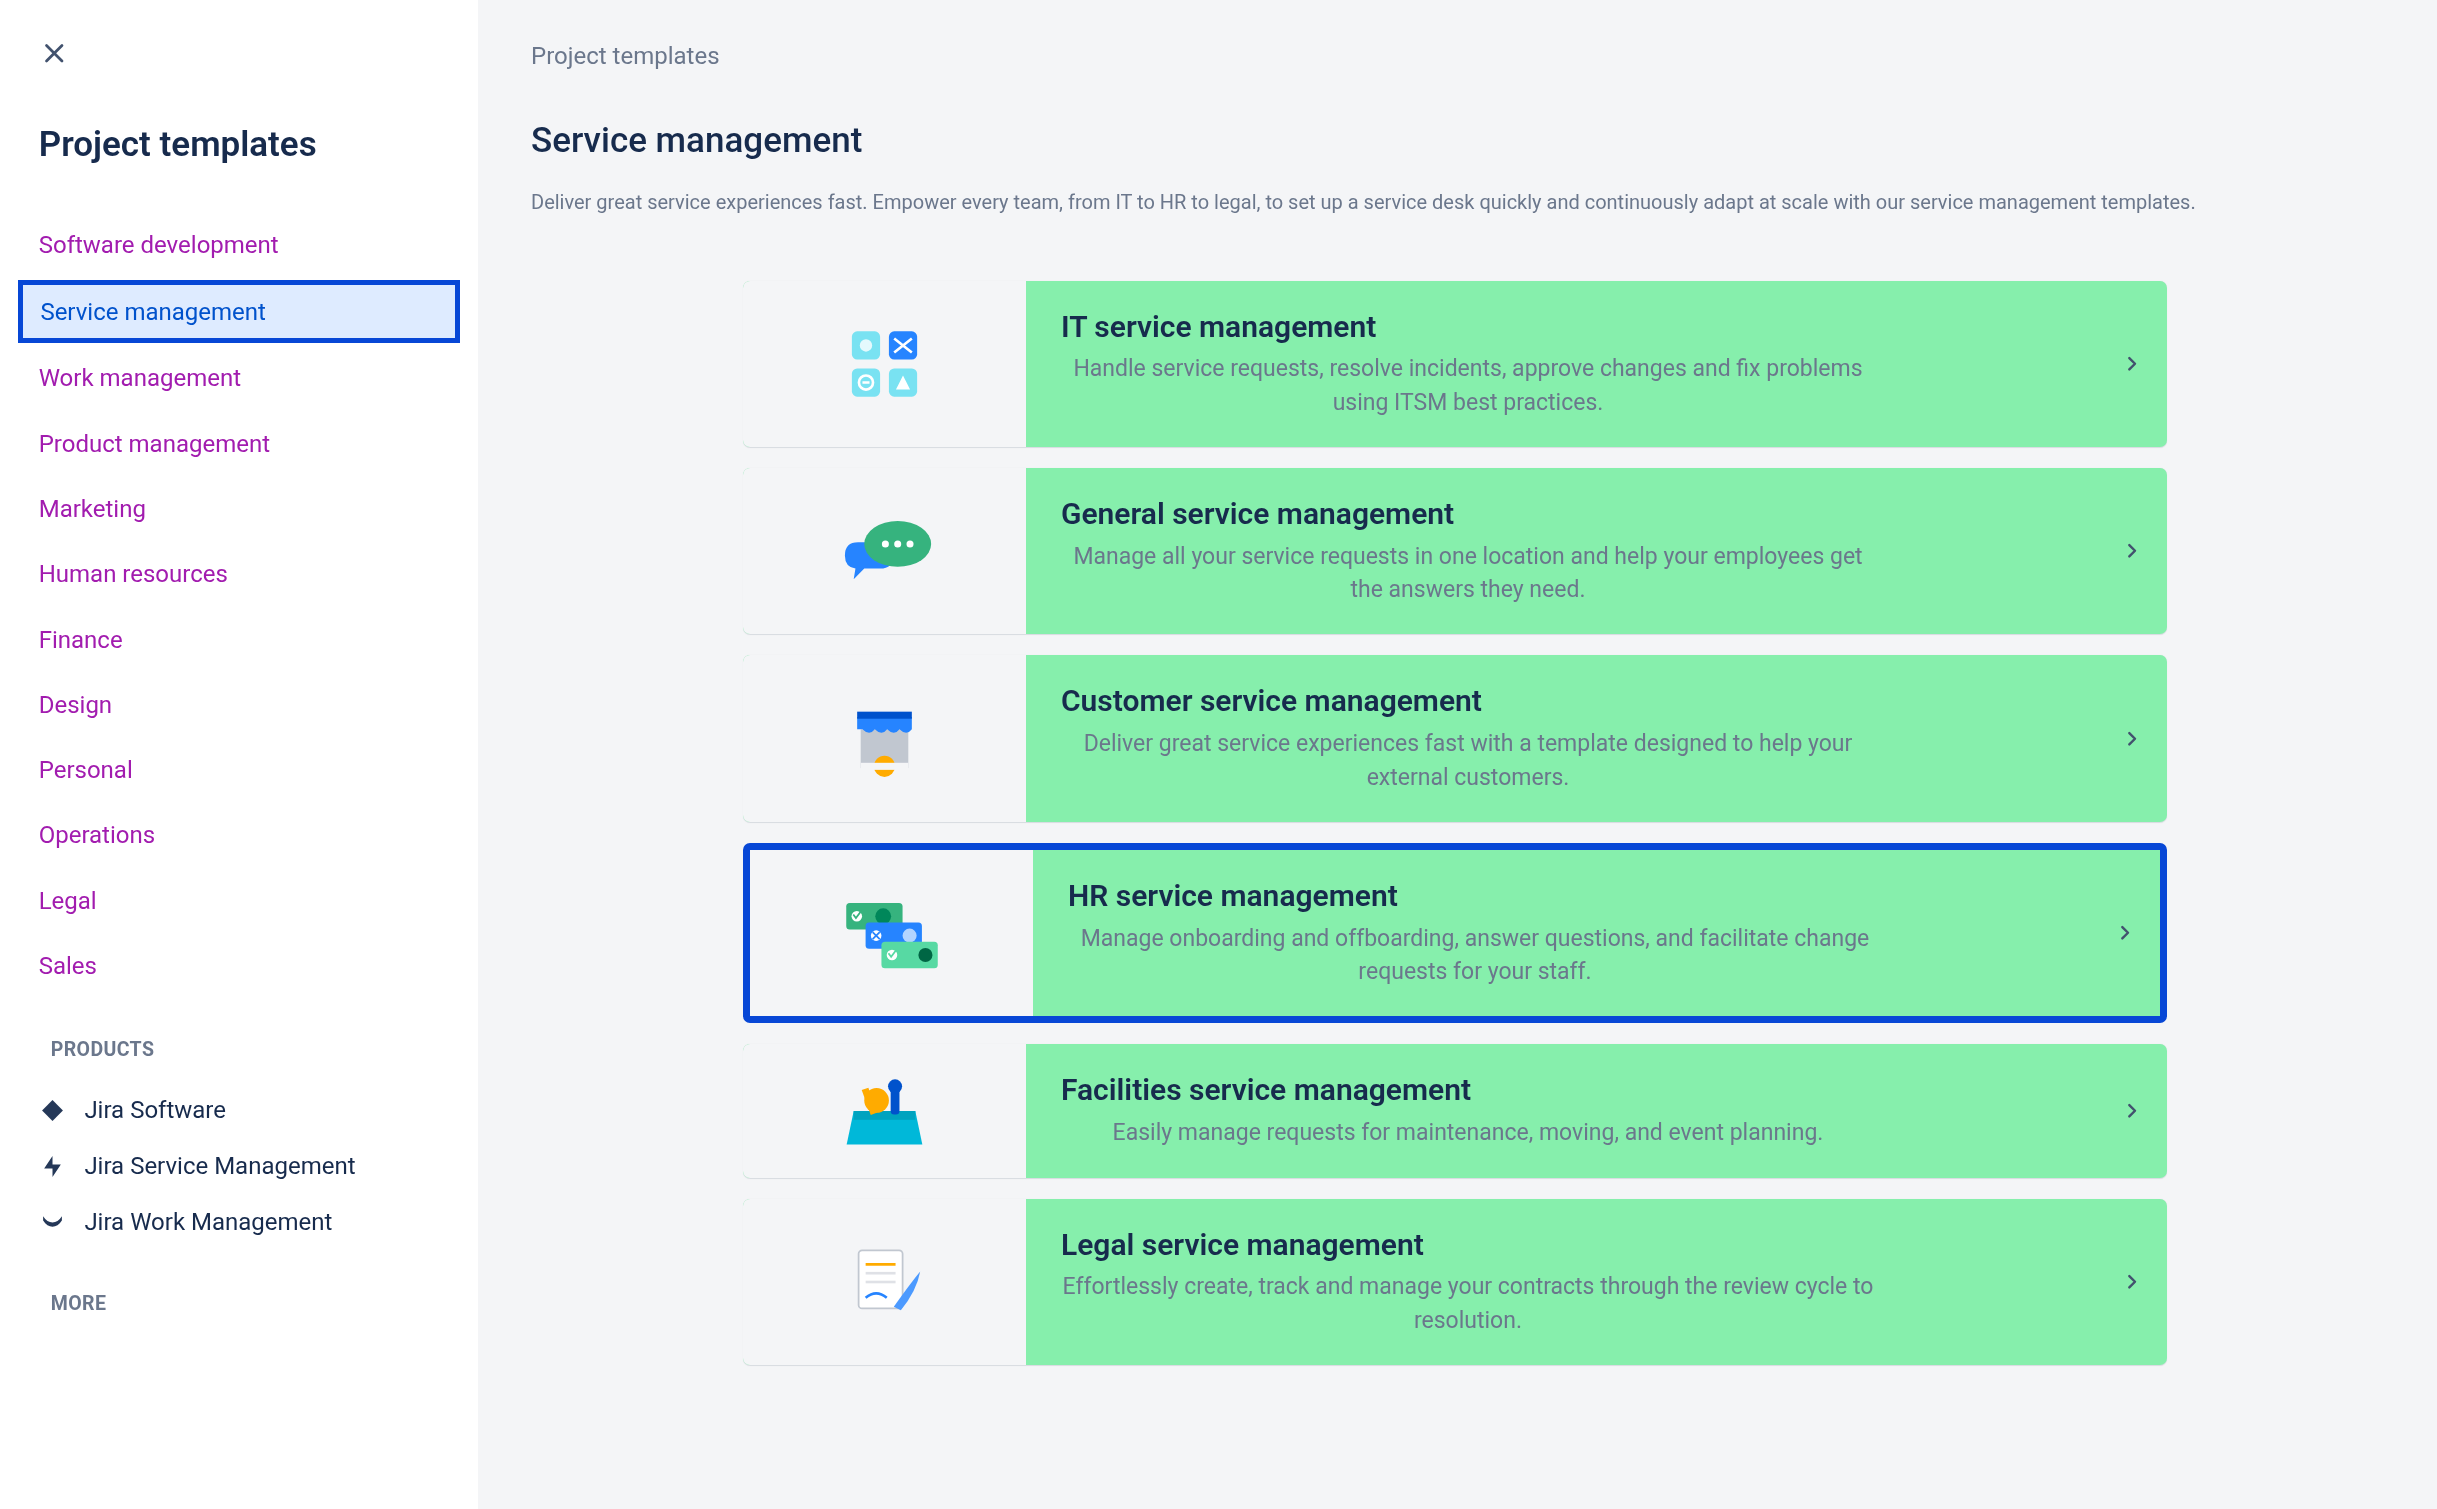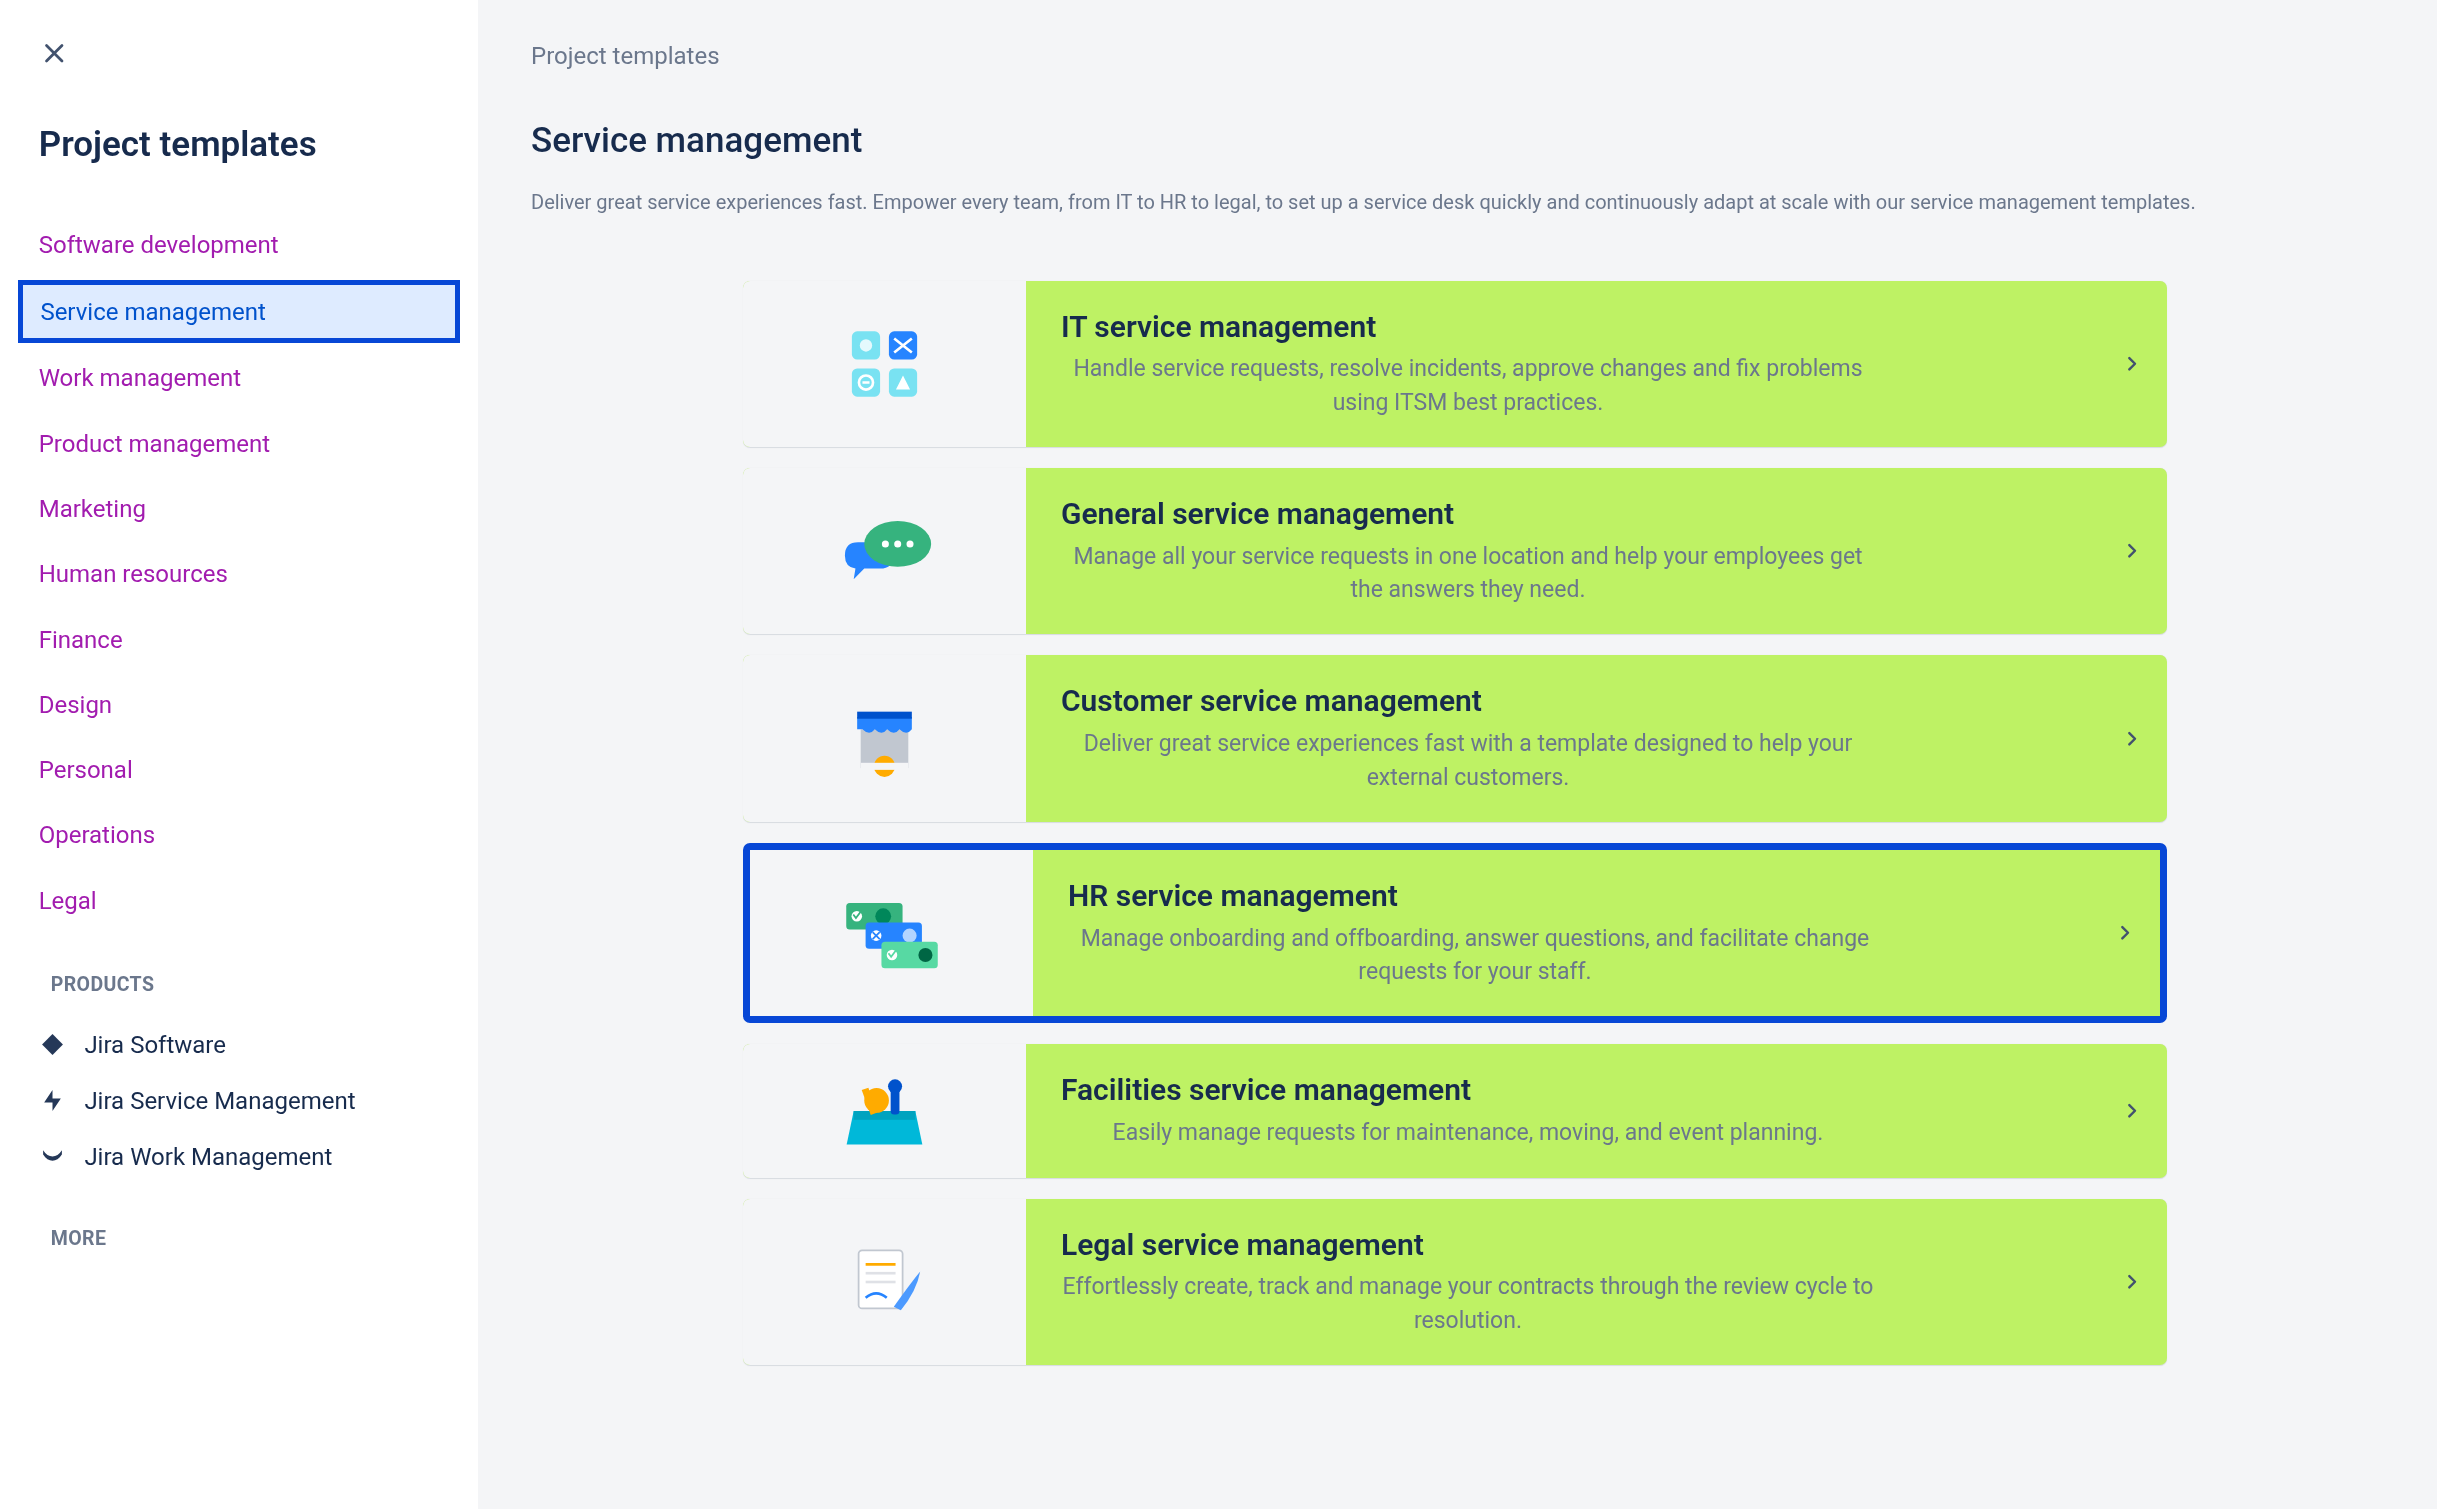--- a/index.html
+++ b/index.html
@@ -97,21 +97,21 @@
   }
   .cards {
     display: flex;
     flex-direction: column;
     gap: 21px;
     margin-left: 212px;
     max-width: 1424px;
   }
   .card {
     display: flex;
-    background: #bef264;
+    background: #86efac;
     border-radius: 7px;
     overflow: hidden;
     cursor: pointer;
     box-shadow: 0 0.9px 0.9px rgba(9,30,66,0.12);
   }
   .card.highlighted {
     border: 7px solid #0747d6;
     box-shadow: none;
   }
   .card-thumb {
@@ -167,20 +167,21 @@
     <li class="nav-item selected">Service management</li>
     <li class="nav-item">Work management</li>
     <li class="nav-item">Product management</li>
     <li class="nav-item">Marketing</li>
     <li class="nav-item">Human resources</li>
     <li class="nav-item">Finance</li>
     <li class="nav-item">Design</li>
     <li class="nav-item">Personal</li>
     <li class="nav-item">Operations</li>
     <li class="nav-item">Legal</li>
+    <li class="nav-item">Sales</li>
   </ul>
 
   <div class="section-label">PRODUCTS</div>
   <div>
     <div class="product-item">
       <span class="product-icon">
         <svg width="25" height="25" viewBox="0 0 24 24">
             <polygon points="12,2 22,12 12,22 2,12" fill="#253858"></polygon>
           </svg>
       </span>

